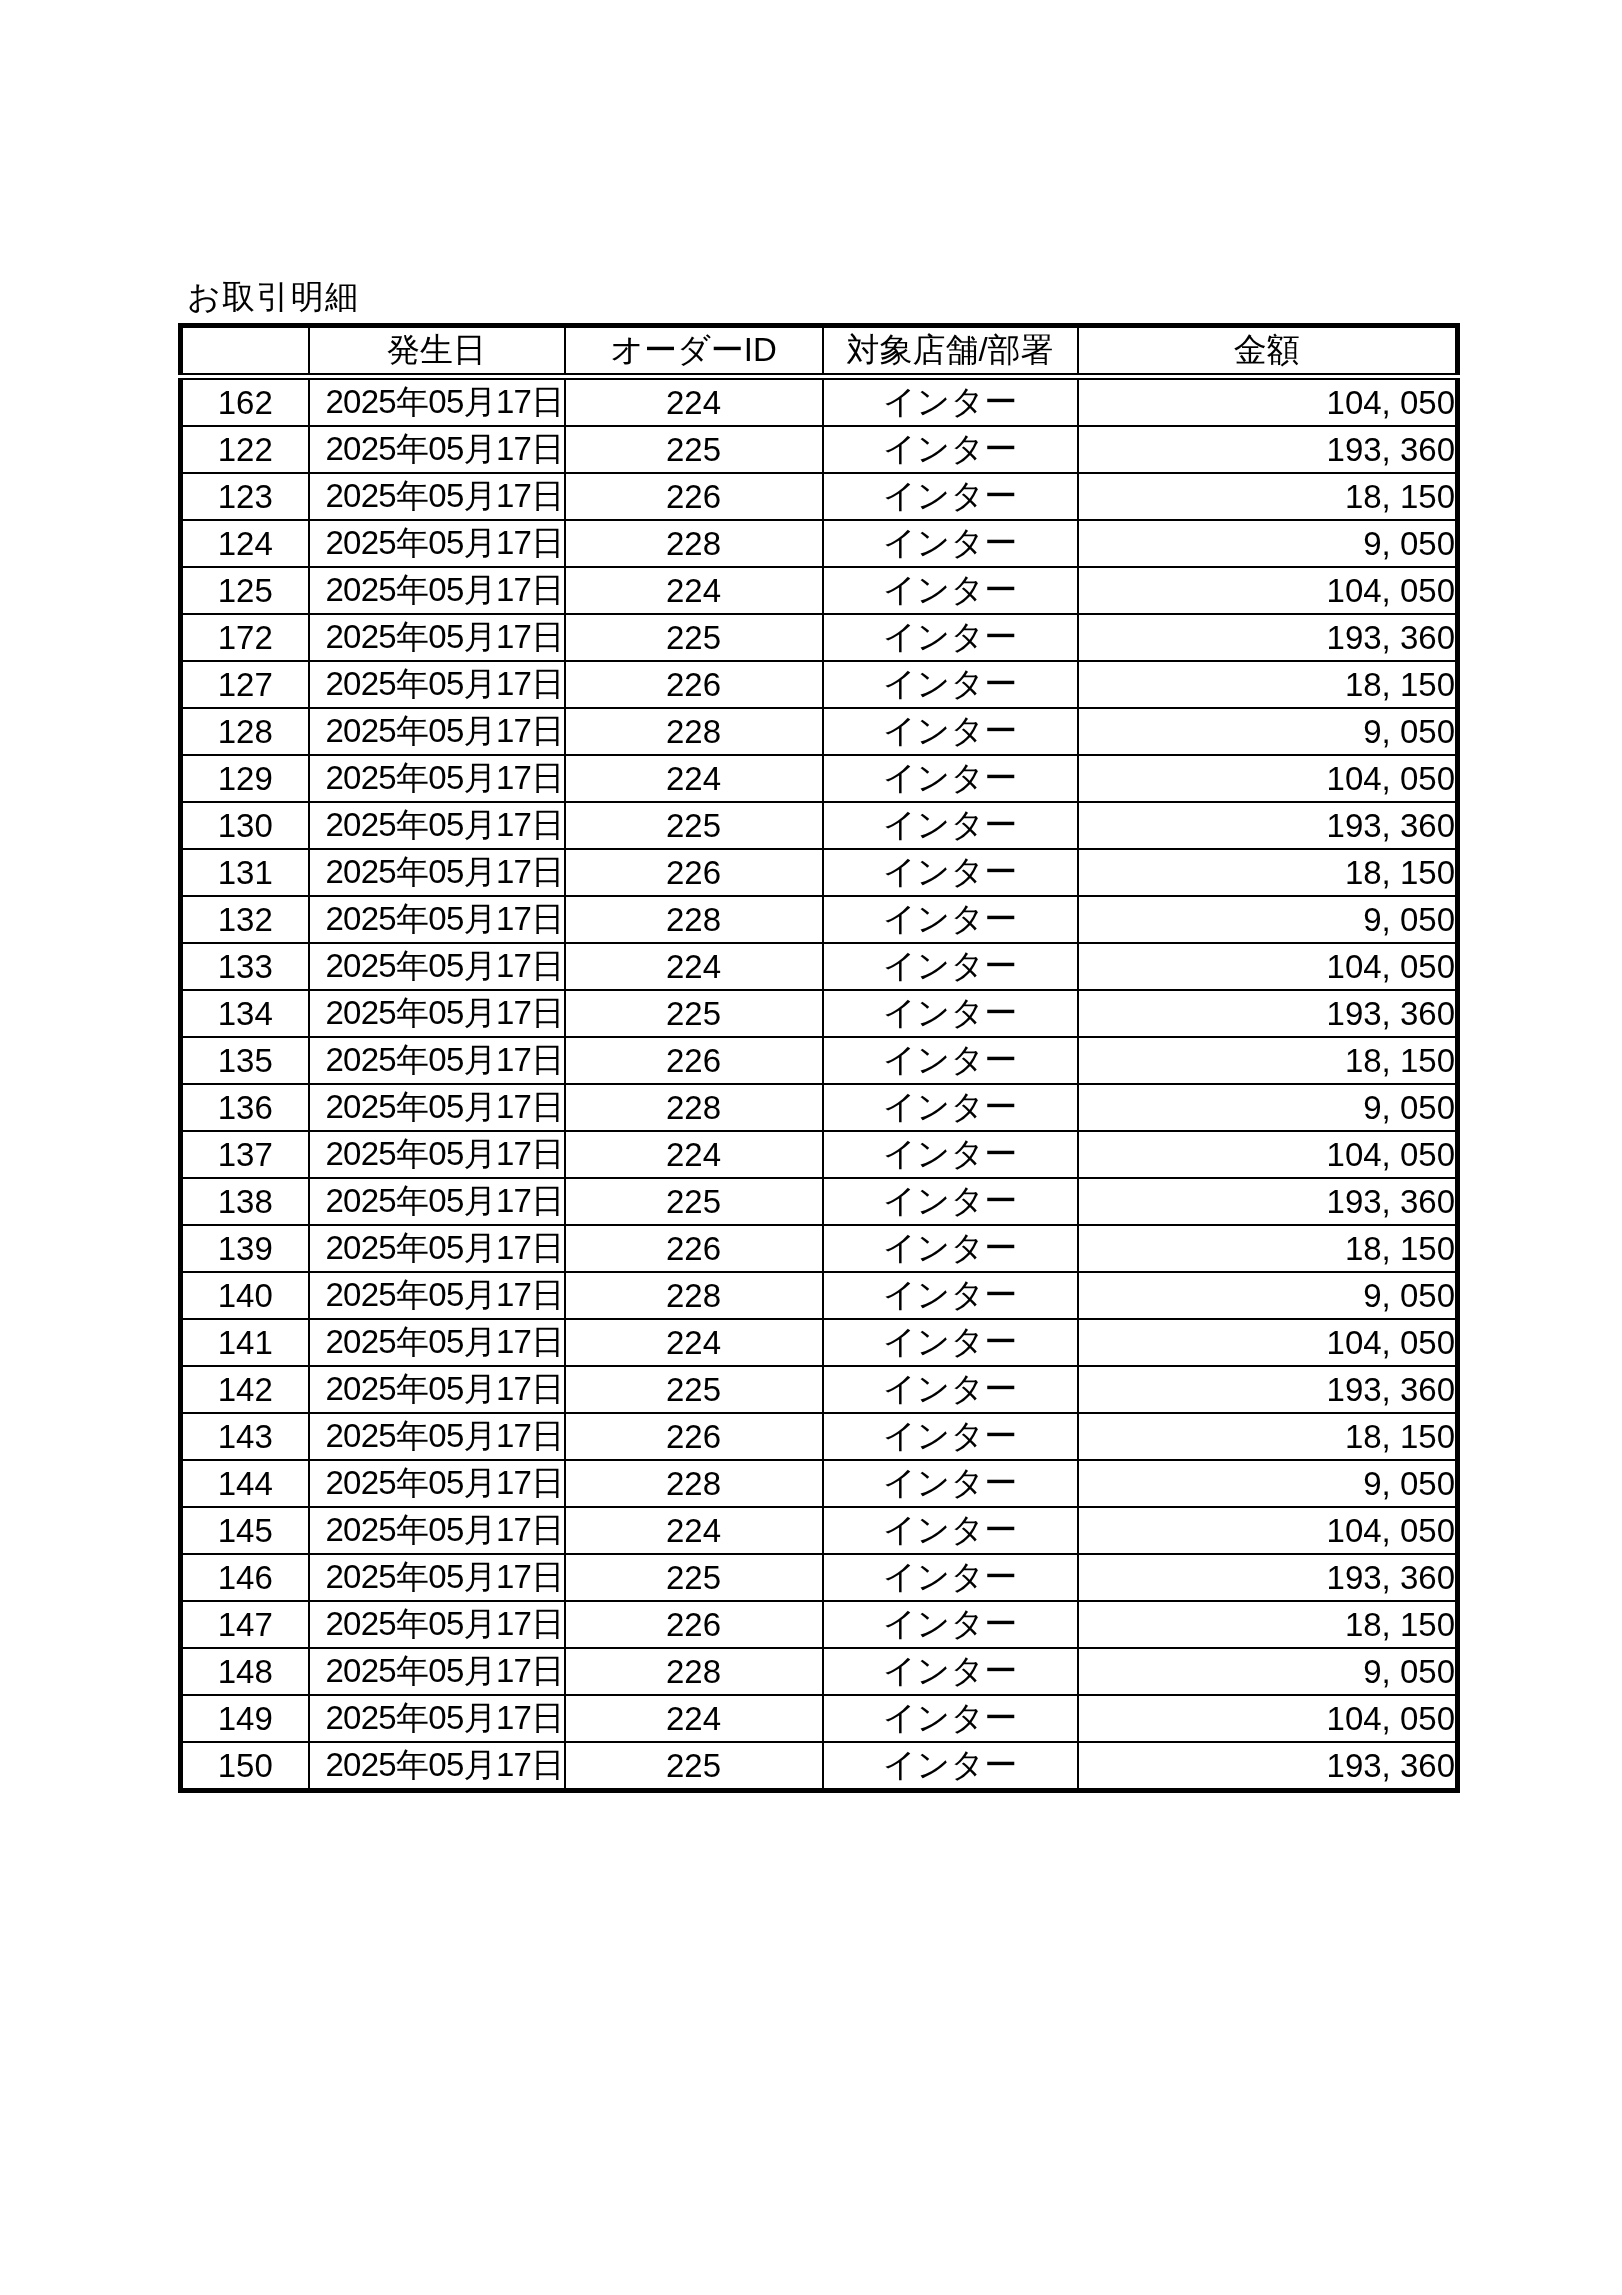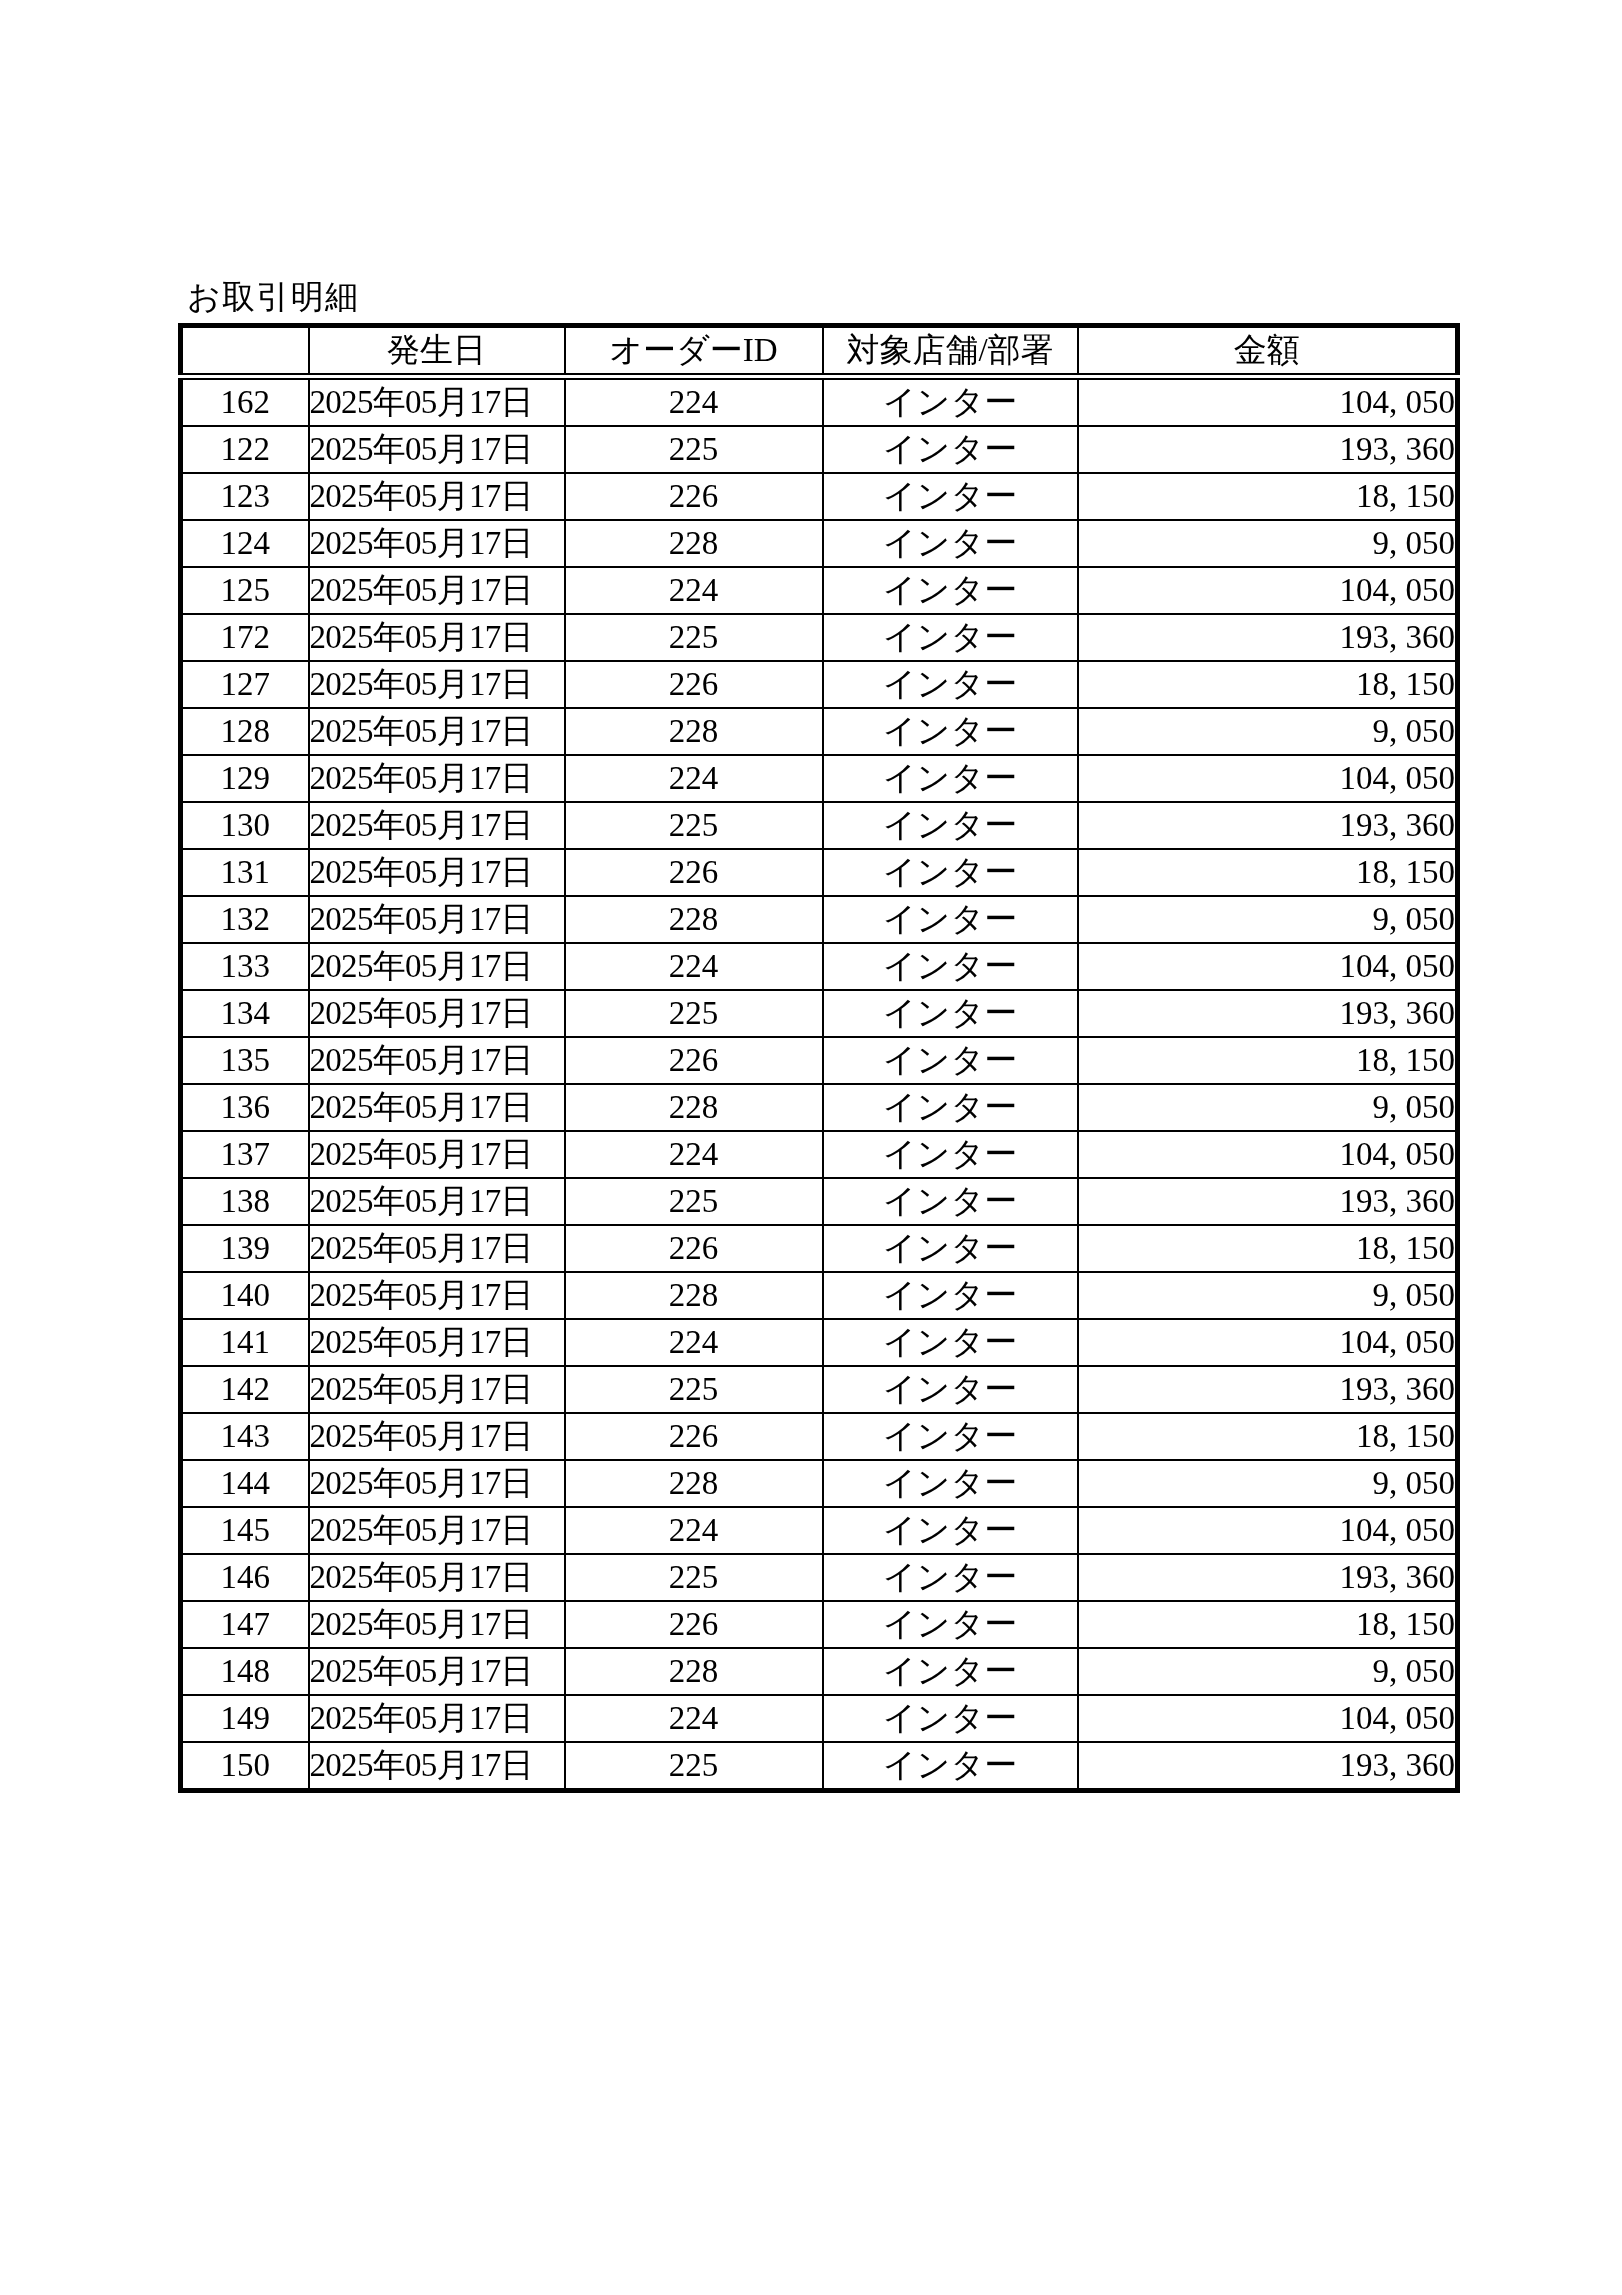--- a/index.html
+++ b/index.html
@@ -6,21 +6,21 @@
     margin: 0;
     padding: 0;
     background: #ffffff;
   }
   .page {
     position: relative;
     width: 1623px;
     height: 2274px;
     background: #ffffff;
     color: #000000;
-    font-family: Liberation Serif, serif;
+    font-family: Liberation Sans, sans-serif;
     overflow: hidden;
   }
   .doc-title {
     position: absolute;
     left: 187px;
     top: 279px;
     font-size: 33px;
     line-height: 1.1;
     font-weight: 400;
     letter-spacing: 1.3px;
@@ -47,21 +47,21 @@
   }
   table.txn thead th {
     height: 39px;
     text-align: center;
     border-bottom: 7.2px double #000000;
   }
   table.txn tbody td {
     height: 41px;
   }
   td.c-no   { text-align: center; }
-  td.c-date { text-align: left; letter-spacing: -0.7px; margin-top: 35px; }
+  td.c-date { text-align: right; letter-spacing: -0.7px; margin-top: 35px; }
   td.c-oid  { text-align: center;  padding-left: 10.5px; }
   td.c-store{ text-align: center; font-weight: 700; }
   td.c-amt  { text-align: right; padding-right: 6.5px; }
 </style>
 </head>
 <body>
 
 <div class="page">
 
   <div class="doc-title">お取引明細</div>

